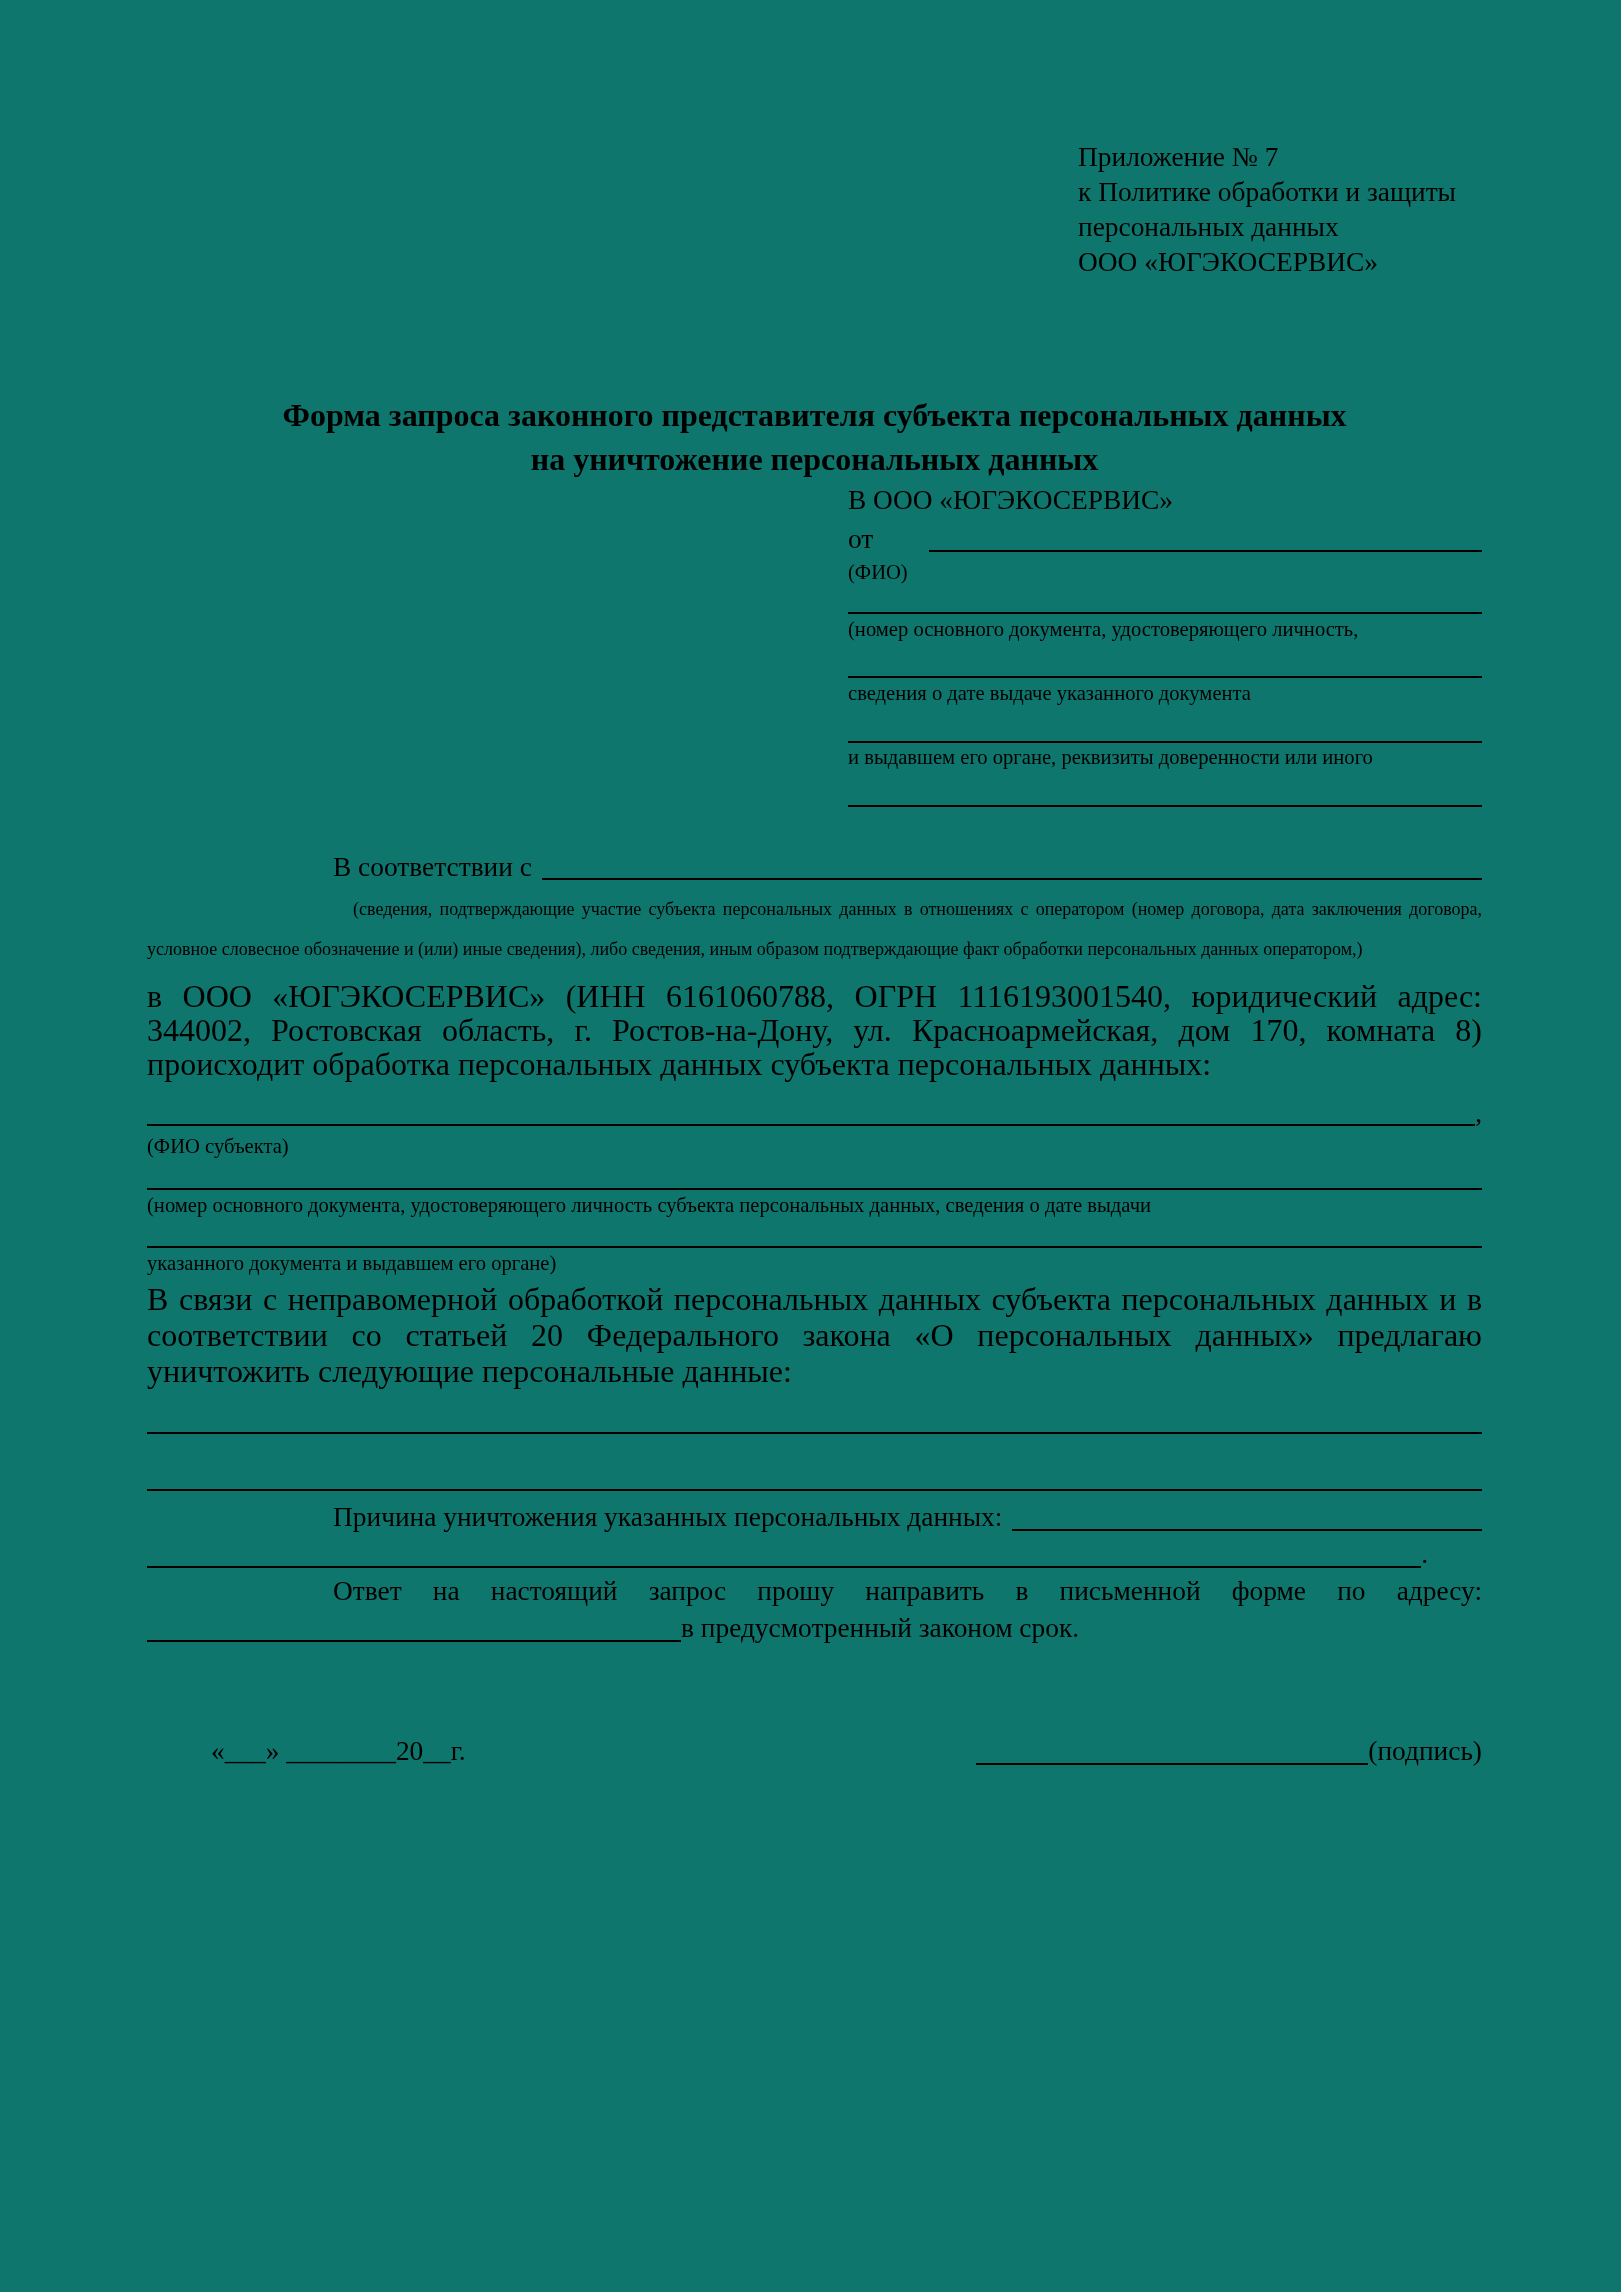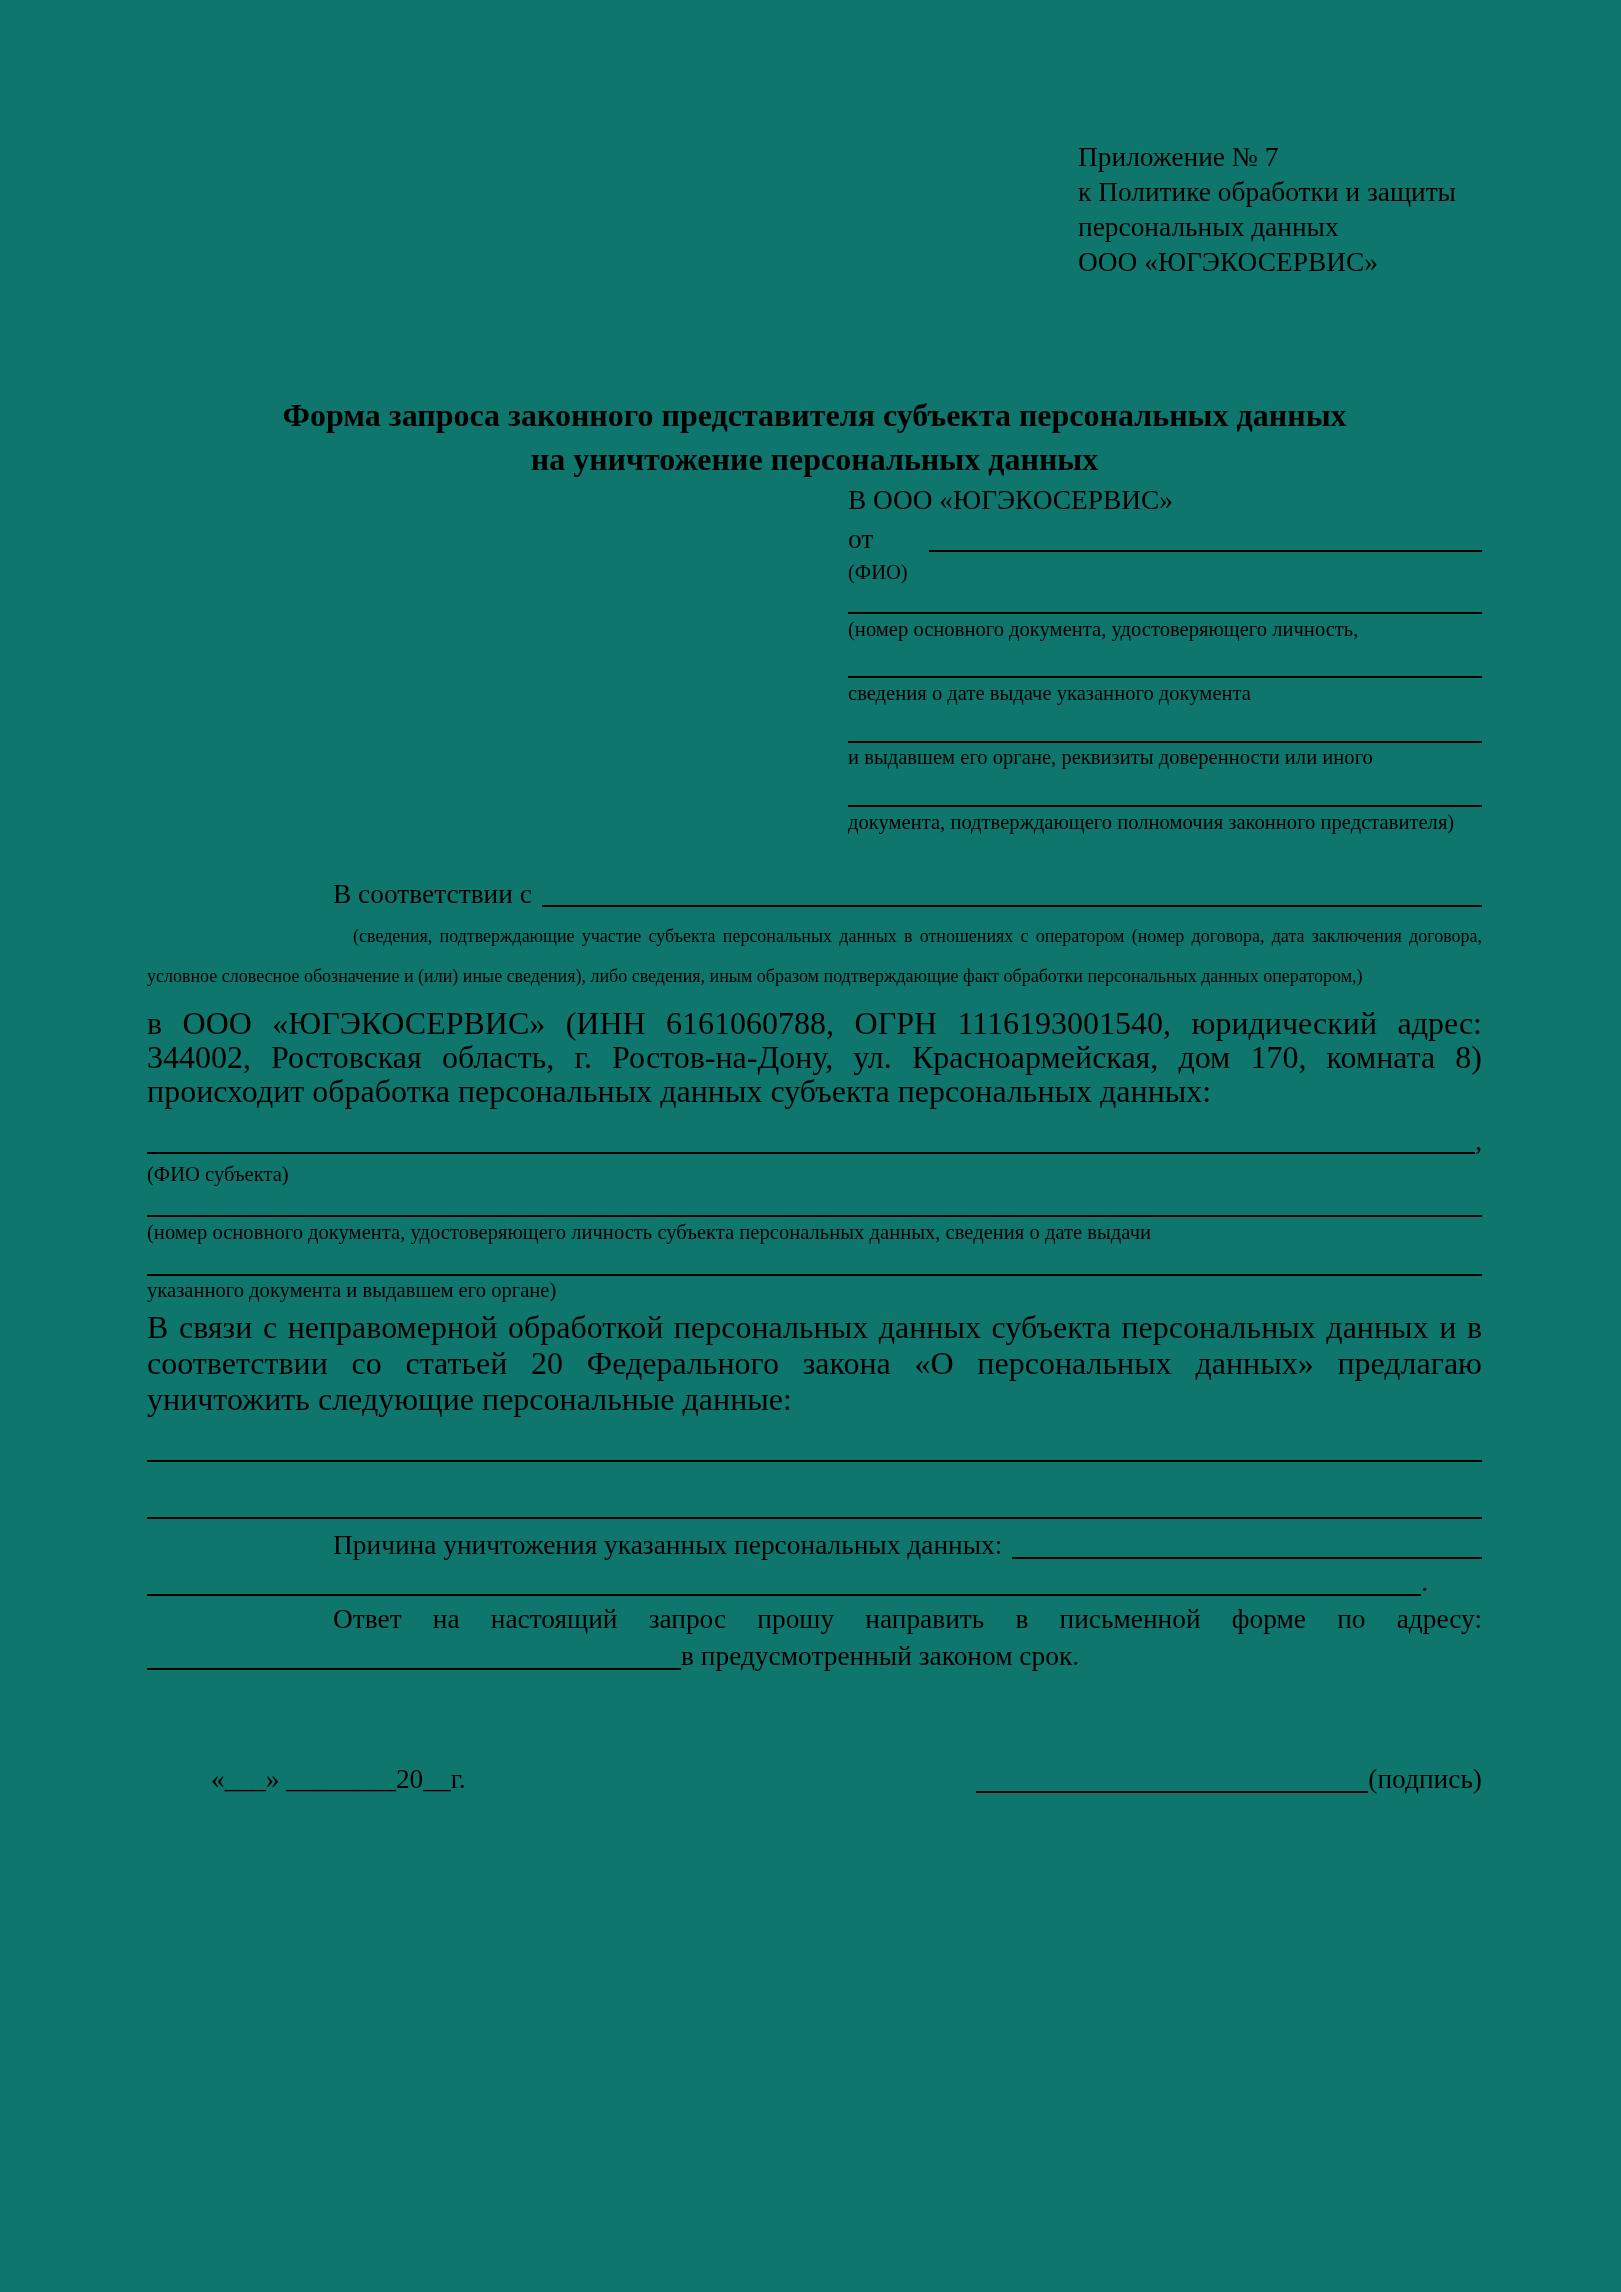--- a/index.html
+++ b/index.html
@@ -84,21 +84,20 @@
       <div class="field">
         <div class="rule"></div>
         <div class="cap">сведения о дате выдаче указанного документа</div>
       </div>
       <div class="field">
         <div class="rule"></div>
         <div class="cap">и выдавшем его органе, реквизиты доверенности или иного</div>
       </div>
       <div class="field">
         <div class="rule"></div>
-        <div class="cap">документа, подтверждающего полномочия законного представителя)</div>
       </div>
     </div>
 
     <div class="row accord-row">
       <span class="indent-label">В соответствии с</span>
       <span class="fill"></span>
     </div>
 
     <div class="note">(сведения, подтверждающие участие субъекта персональных данных в отношениях с оператором (номер договора, дата заключения договора, условное словесное обозначение и (или) иные сведения), либо сведения, иным образом подтверждающие факт обработки персональных данных оператором,)</div>
 

